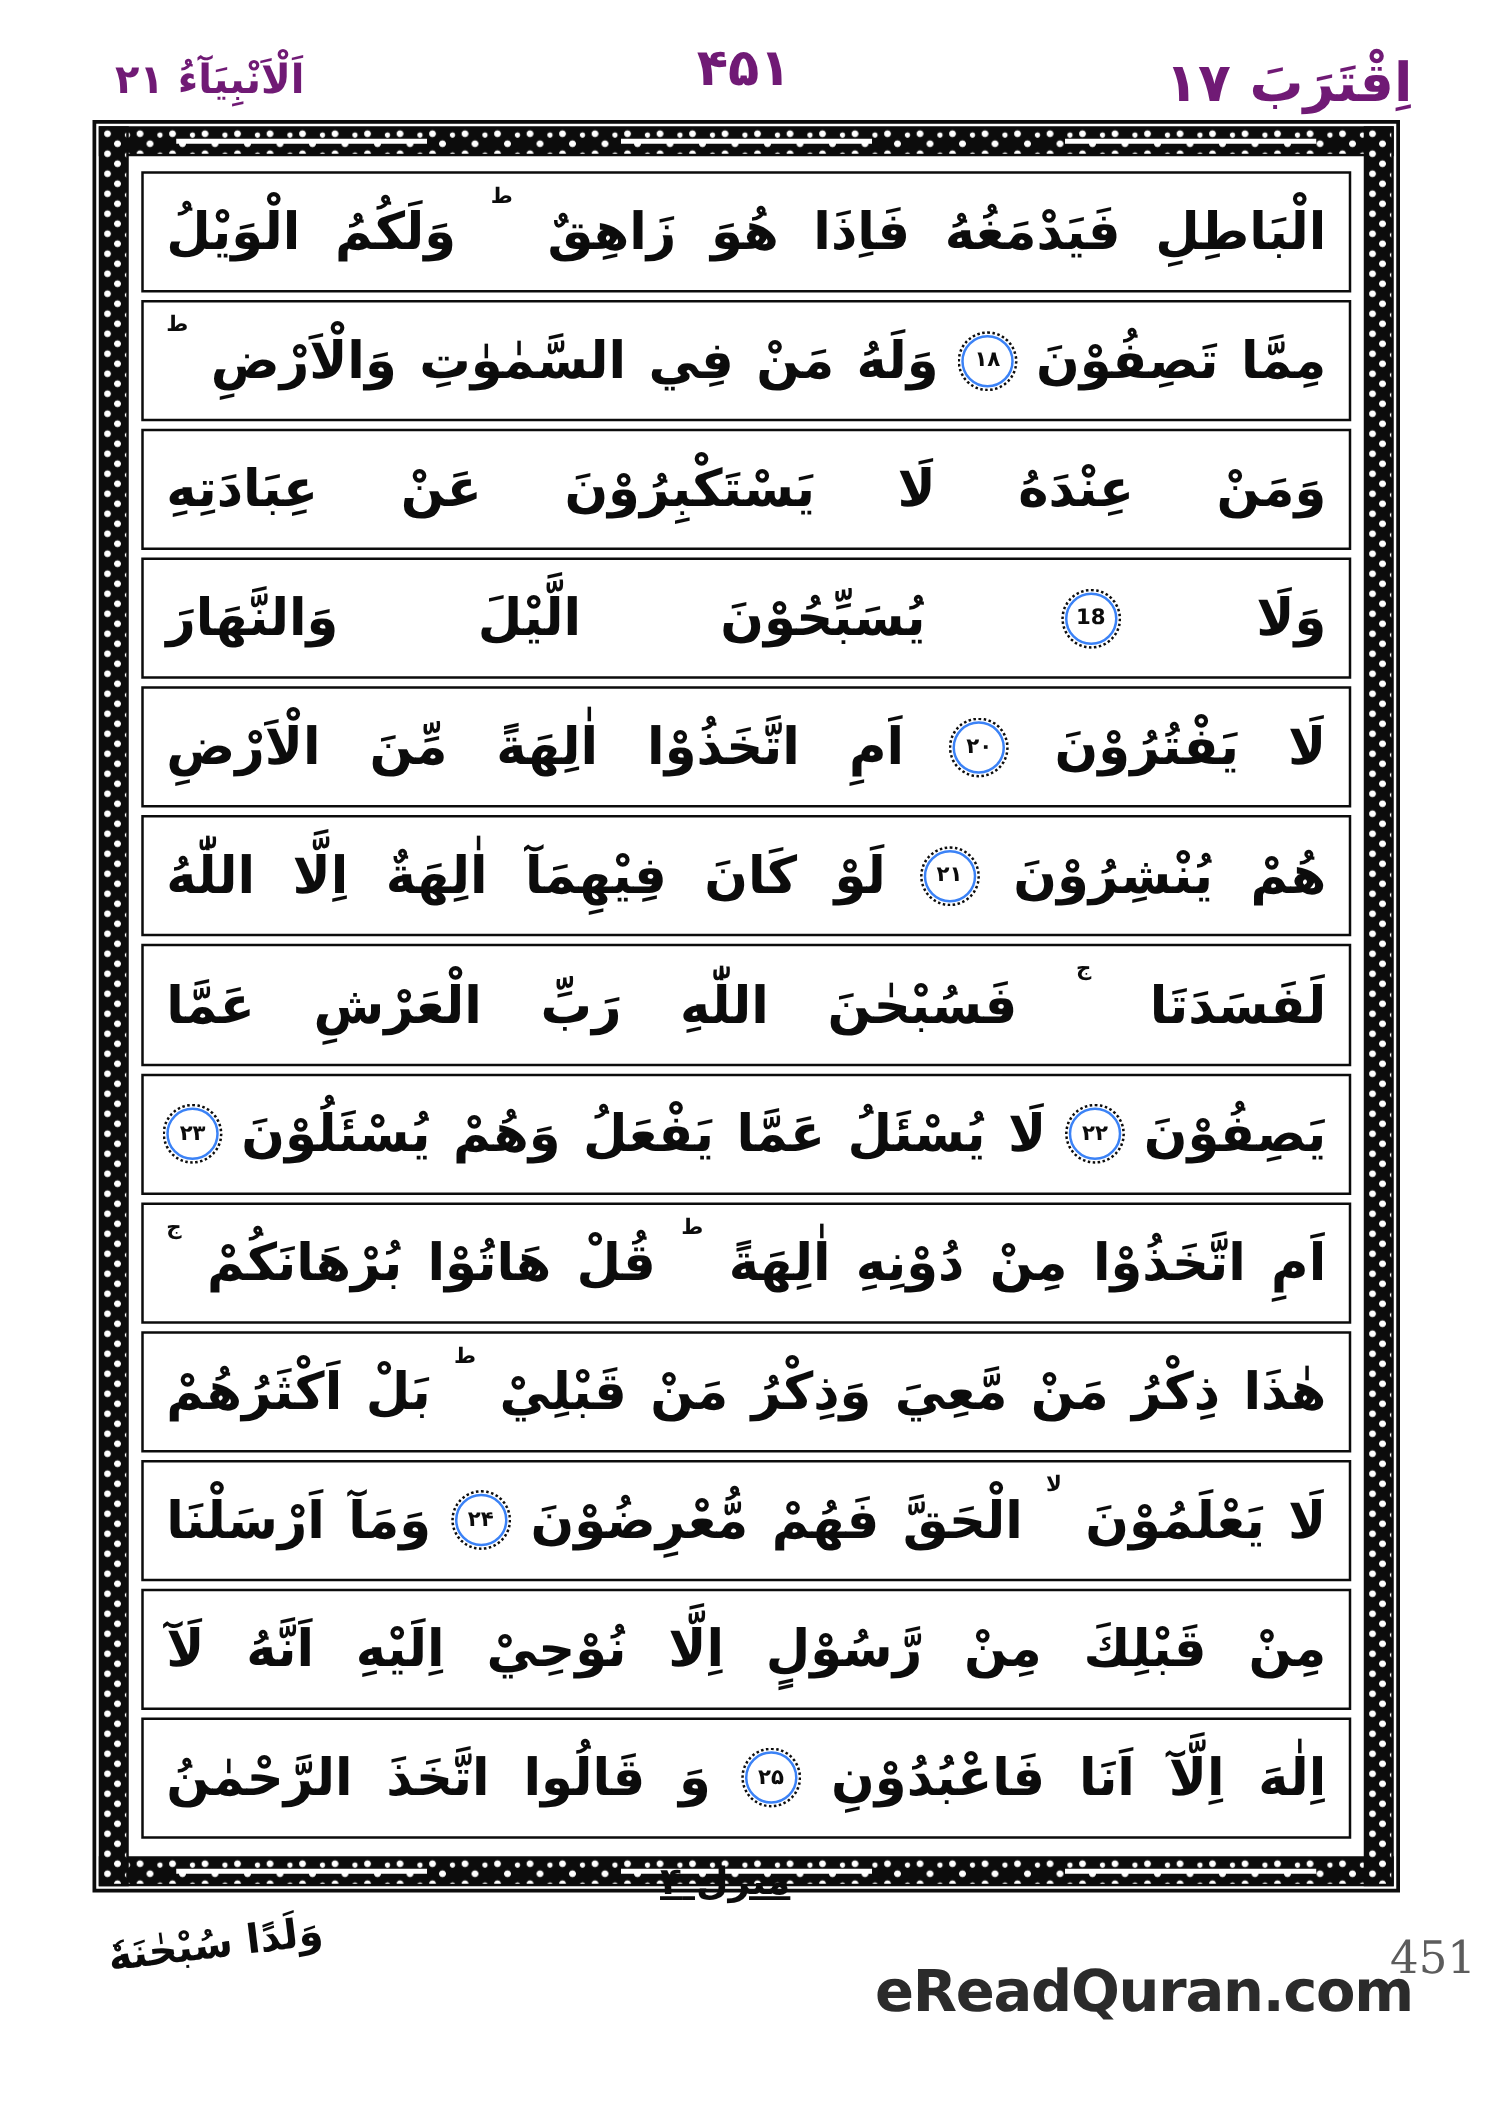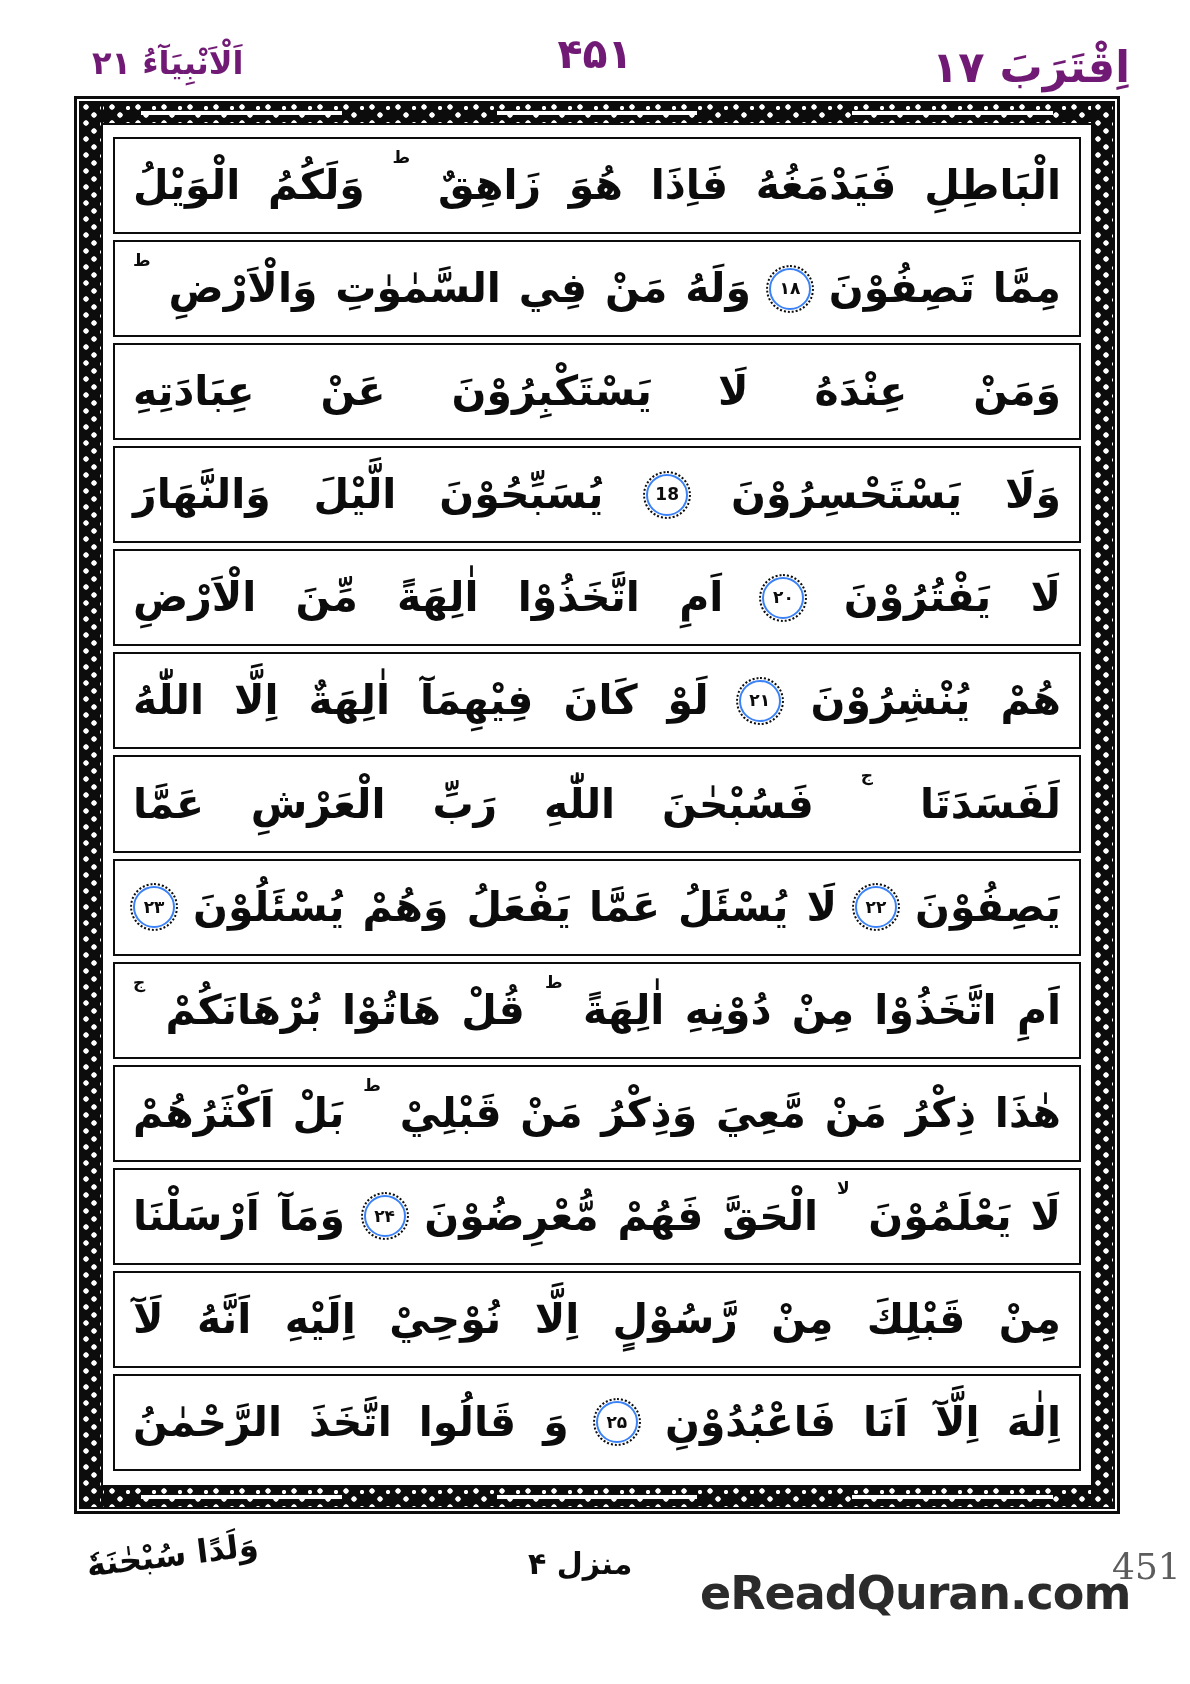--- a/index.html
+++ b/index.html
@@ -62,22 +62,22 @@
     display:flex;align-items:center;justify-content:center;
     font-size:17px;font-weight:700;background:#fff;
   }
 
   
   .catchword{
     position:absolute;left:86px;top:1536px;font-size:32px;font-weight:700;
     direction:rtl;transform:rotate(-7deg);white-space:nowrap;
   }
   .manzil{
-    position:absolute;left:528px;top:1546px;font-size:30px;font-weight:700;
-    direction:rtl;white-space:nowrap;
+    position:absolute;left:528px;top:1488px;font-size:30px;font-weight:700;
+    direction:rtl;white-space:nowrap;text-decoration:underline;
   }
   .watermark{
     position:absolute;left:700px;top:1550px;font-size:46px;font-weight:800;
     color:#2b2b2b;letter-spacing:-1px;white-space:nowrap;margin-top:16px;
   }
   .pageno{
     position:absolute;left:1080px;top:1546px;font-size:36px;color:#5c5c5c;
     font-family:"DejaVu Serif", serif;
     margin-left:32px;
   }
@@ -122,21 +122,20 @@
         <div class="row">
           <span class="word">وَمَنْ</span>
           <span class="word">عِنْدَهُ</span>
           <span class="word">لَا</span>
           <span class="word">يَسْتَكْبِرُوْنَ</span>
           <span class="word">عَنْ</span>
           <span class="word">عِبَادَتِهِ</span>
         </div>
         <div class="row">
           <span class="word">وَلَا</span>
-          <span class="word">يَسْتَحْسِرُوْنَ</span>
           <span class="medallion">18</span>
           <span class="word">يُسَبِّحُوْنَ</span>
           <span class="word">الَّيْلَ</span>
           <span class="word">وَالنَّهَارَ</span>
         </div>
         <div class="row">
           <span class="word">لَا</span>
           <span class="word">يَفْتُرُوْنَ</span>
           <span class="medallion">۲۰</span>
           <span class="word">اَمِ</span>

